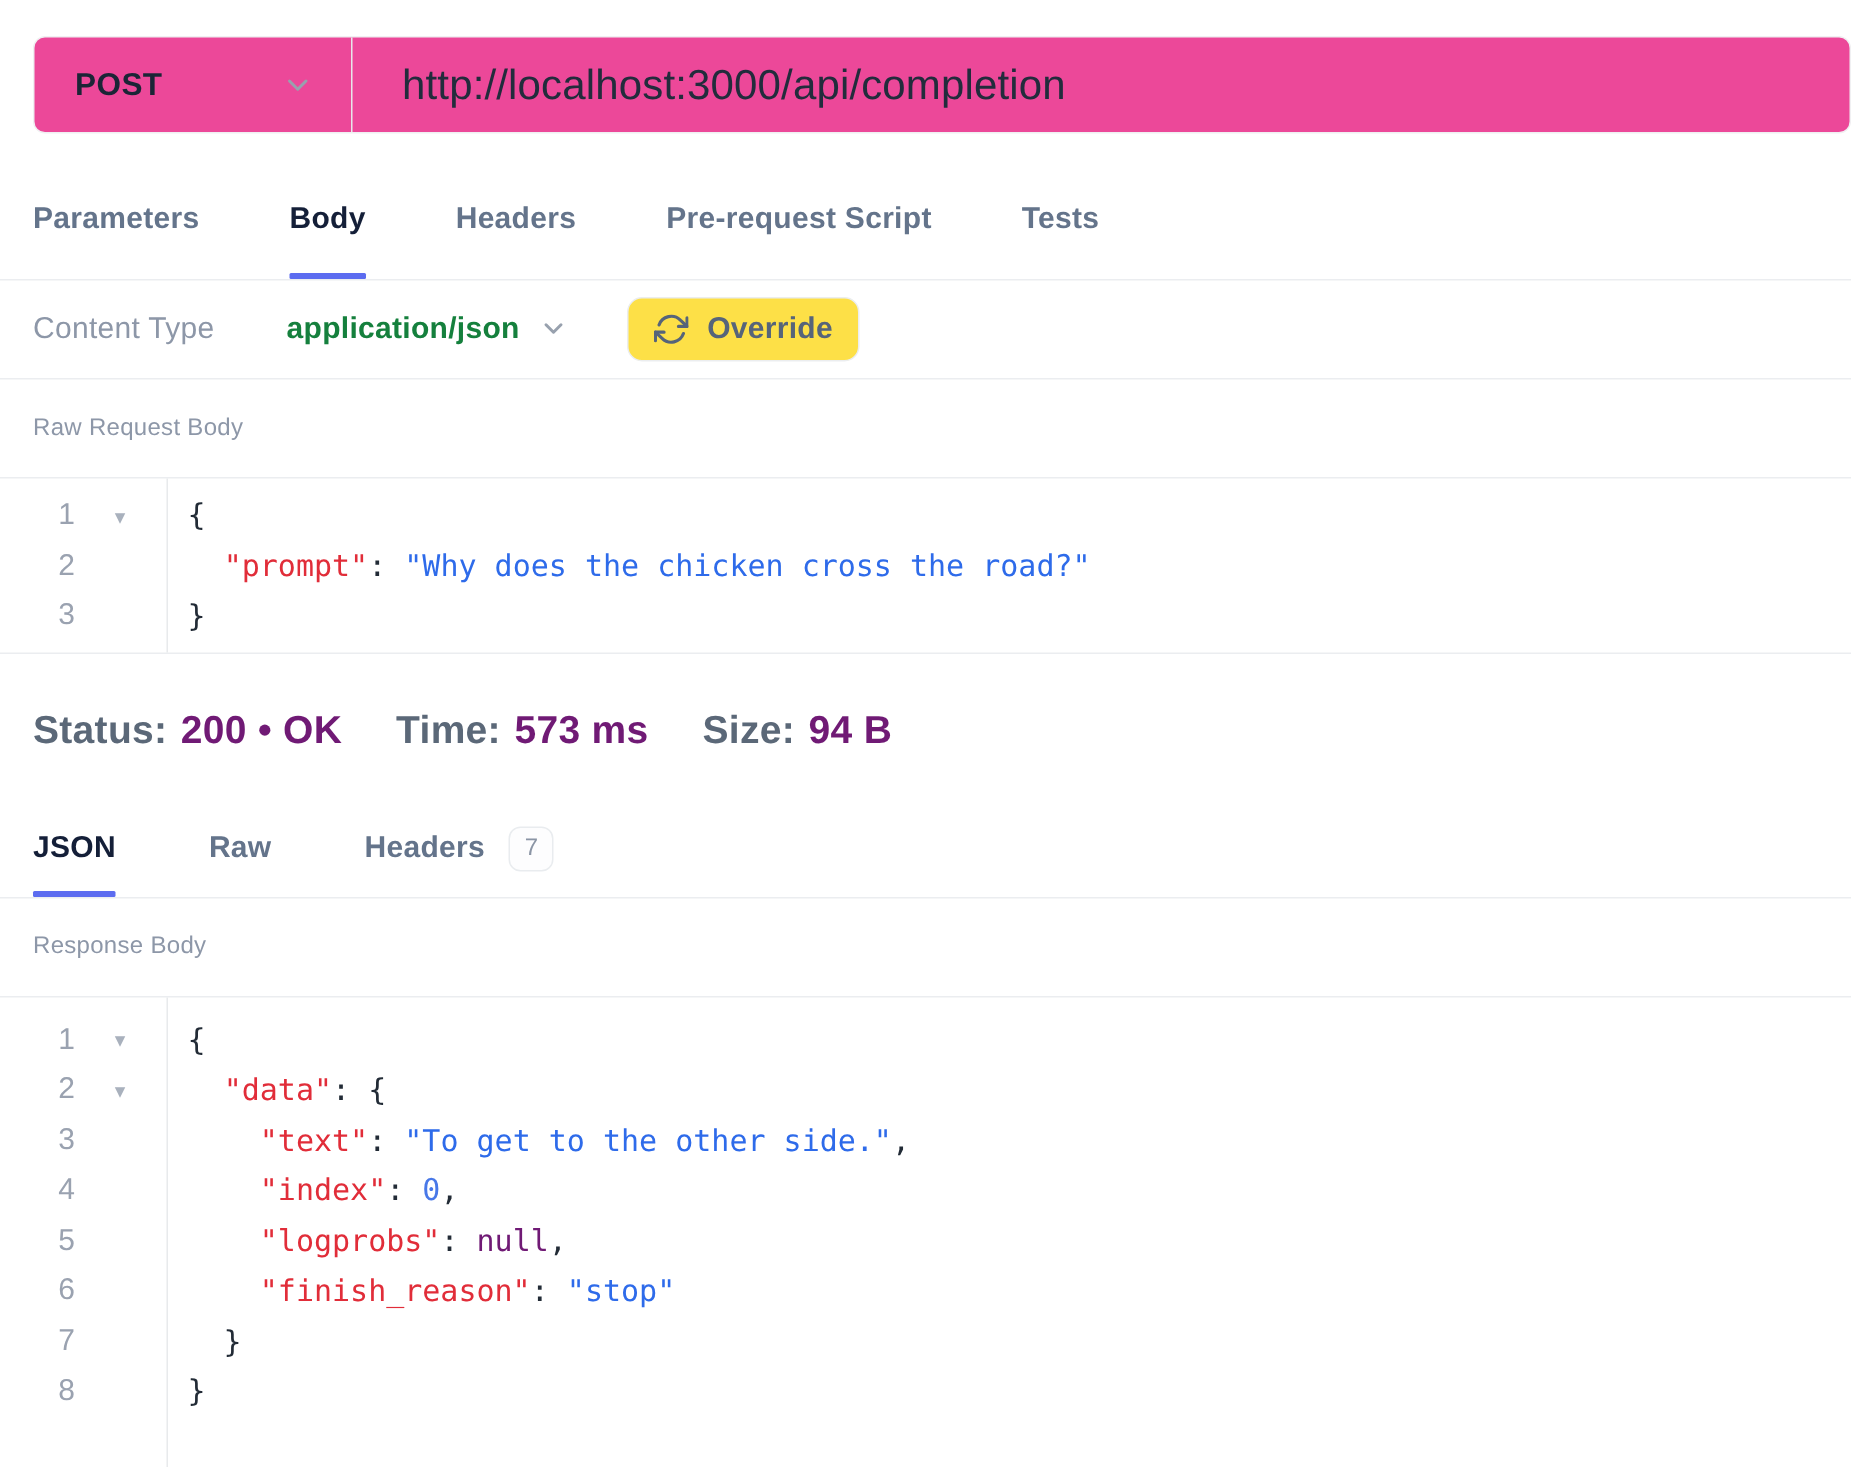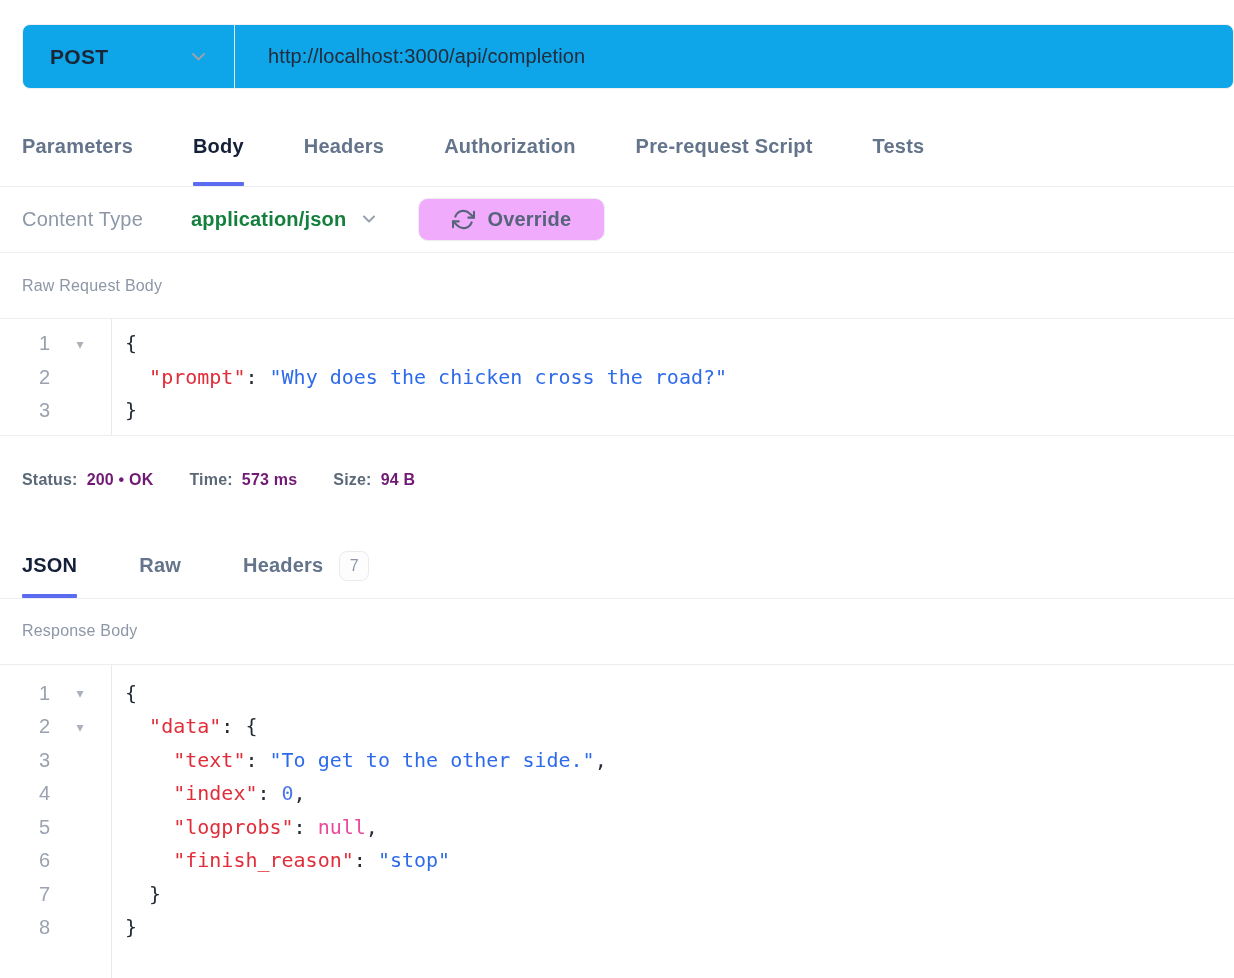--- a/index.html
+++ b/index.html
@@ -5,31 +5,31 @@
   * { margin:0; padding:0; box-sizing:border-box; }
   html,body { background:#ffffff; }
   body {
     width:1234px; height:978px; overflow:hidden;
     font-family:"Liberation Sans", sans-serif;
     color:#1f2937;
   }
   
   .url-bar {
     margin:24px 0 0 22px; height:65px; width:1212px;
-    background:#0ea5e9; border:1px solid #f0f0f2; border-radius:8px;
+    background:#ec4899; border:1px solid #f0f0f2; border-radius:8px;
     display:flex; align-items:stretch;
   }
   .method {
     width:212px; display:flex; align-items:center; justify-content:space-between;
     padding:0 28px 0 27px; border-right:1px solid #e7e7ea; cursor:pointer;
   }
   .method-label { font-size:21px; font-weight:700; color:#1b2536; letter-spacing:.3px; }
   .url-text {
     flex:1; display:flex; align-items:center; padding-left:33px;
-    font-size:20px; color:#222c3c; cursor:text; letter-spacing:.1px;
+    font-size:28px; color:#222c3c; cursor:text; letter-spacing:.1px;
   }
   
   .tabs { display:flex; border-bottom:1px solid #ebedf0; padding-left:22px; }
   .tab {
     position:relative; font-size:20px; font-weight:600; color:#64748b;
     letter-spacing:.2px; cursor:pointer; display:flex; align-items:center;
   }
   .req-tabs .tab { padding:46px 0 28px; margin-right:60px; }
   .resp-tabs .tab { padding:22px 0 17px; margin-right:62px; }
   .tab.active { color:#141f38; font-weight:700; }
@@ -42,22 +42,22 @@
     border:1px solid #e9ecef; border-radius:8px; background:#fdfdfe;
     color:#8b95a5; font-size:16px; font-weight:500;
     display:flex; align-items:center; justify-content:center;
   }
   
   .ct-row { height:66px; border-bottom:1px solid #ebedf0; display:flex; align-items:center; padding-left:22px; }
   .ct-label { color:#8d97a8; font-size:20px; letter-spacing:.2px; margin-right:48px; }
   .ct-select { display:flex; align-items:center; gap:16px; color:#15803d; font-weight:600; font-size:20px; cursor:pointer; letter-spacing:.2px; }
   .override-btn {
     margin-left:42px; display:flex; align-items:center; gap:12px;
-    background:#f0abfc; border:1px solid #ebedef; border-radius:10px;
-    padding:9px 33px; font-size:20px; font-weight:600; color:#56647a;
+    background:#fde047; border:1px solid #ebedef; border-radius:10px;
+    padding:9px 17px; font-size:20px; font-weight:600; color:#56647a;
     font-family:inherit; cursor:pointer; letter-spacing:.2px;
   }
   
   .section-header {
     height:66px; border-bottom:1px solid #ebedf0; display:flex; align-items:center;
     padding-left:22px; color:#8d97a8; font-size:16px; font-weight:500; letter-spacing:.2px;
   }
   
   .editor { display:flex; align-items:stretch; }
   .req-editor { border-bottom:1px solid #ebedf0; }
@@ -67,23 +67,23 @@
   .gutter { width:112px; border-right:1px solid #e8eaec; flex:none; }
   .g-row { height:33.5px; display:flex; align-items:center; }
   .lnum { display:block; width:50px; text-align:right; color:#9aa2b0; font-size:20px; }
   .fold { display:block; width:60px; text-align:center; color:#a9b1bd; font-size:14px; cursor:pointer; }
   .code { flex:1; padding-left:13px; font-family:"DejaVu Sans Mono", monospace; font-size:20px; }
   .code-line { height:33.5px; line-height:33.5px; white-space:pre; cursor:text; }
   .t-punc { color:#222b36; }
   .t-key  { color:#e12d39; }
   .t-str  { color:#2e6bea; }
   .t-num  { color:#4878e8; }
-  .t-null { color:#ec4899; }
-  
-  .status-row { height:93px; padding:35px 11px 0 22px; display:flex; font-size:16px; letter-spacing:.2px; }
+  .t-null { color:#701a75; }
+  
+  .status-row { height:93px; padding:35px 11px 0 22px; display:flex; font-size:26px; letter-spacing:.2px; }
   .st-group { margin-right:36px; display:flex; align-items:baseline; }
   .st-label { color:#5b6878; font-weight:600; margin-right:9px; }
   .st-value { color:#701a75; font-weight:700; }
   .icon-svg { display:block; }
 </style>
 </head>
 <body>
 
 <div>
 
@@ -96,21 +96,20 @@
           </svg>
       </span>
     </div>
     <div class="url-text">http://localhost:3000/api/completion</div>
   </div>
 
   <div class="tabs req-tabs">
     <div class="tab">Parameters</div>
     <div class="tab active">Body</div>
     <div class="tab">Headers</div>
-    <div class="tab">Authorization</div>
     <div class="tab">Pre-request Script</div>
     <div class="tab">Tests</div>
   </div>
 
   <div class="ct-row">
     <span class="ct-label">Content Type</span>
     <div class="ct-select">
       <span>application/json</span>
       <span>
         <svg class="icon-svg" width="14" height="9" viewBox="0 0 14 9">

